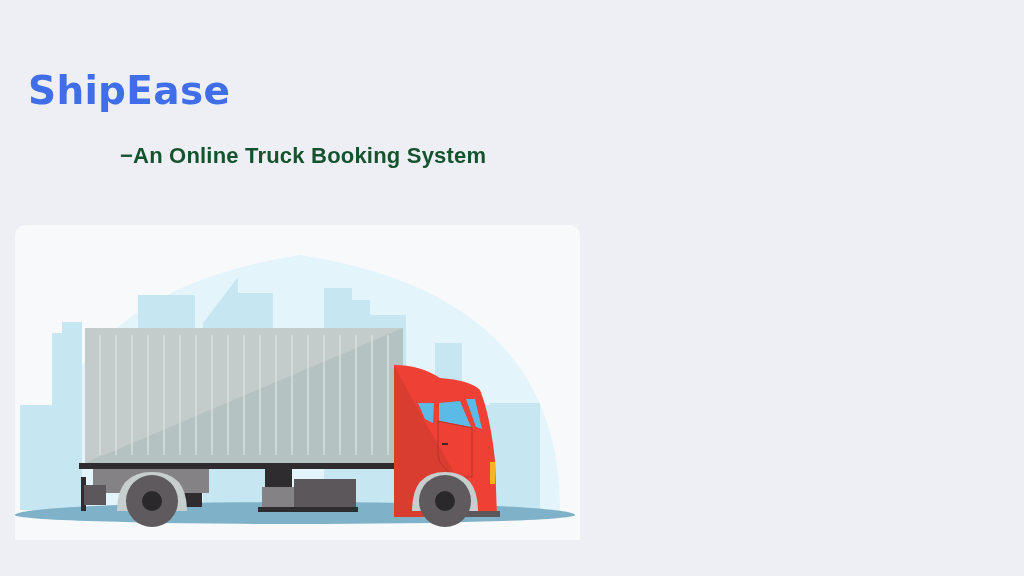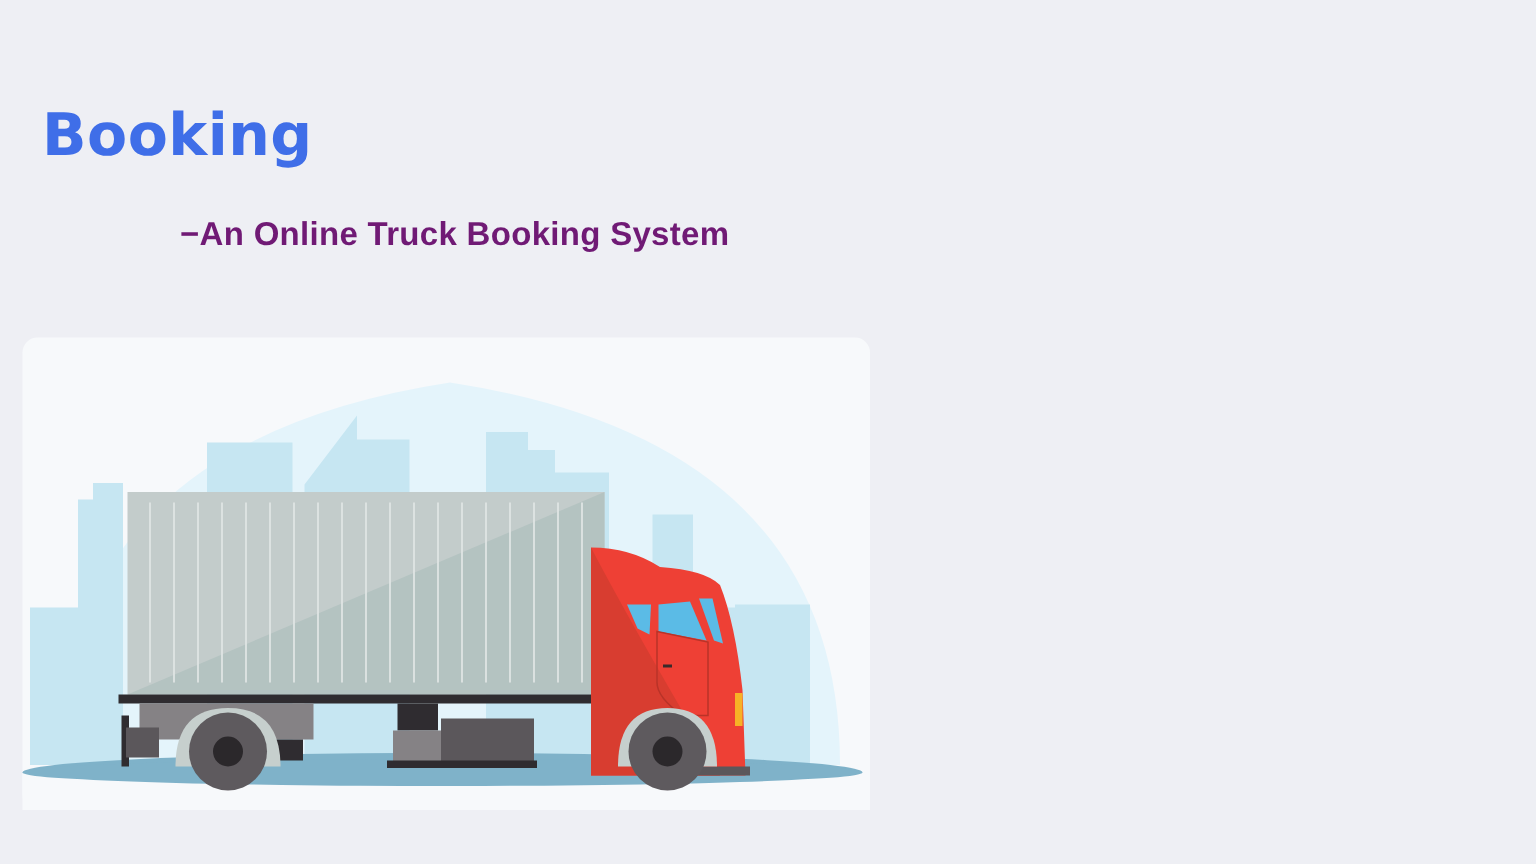--- a/index.html
+++ b/index.html
@@ -10,33 +10,33 @@
       position: relative;
     }
     .title {
       position: absolute; left: 28px; top: 68px;
       font-size: 39px; font-weight: bold; color: #3f6ee8;
       letter-spacing: 0.3px;
       font-family: "DejaVu Sans", sans-serif;
     }
     .subtitle {
       position: absolute; left: 120px; top: 143px;
-      font-size: 22px; font-weight: bold; color: #701a75;
+      font-size: 22px; font-weight: bold; color: #14532d;
       font-family: "Liberation Sans", sans-serif;
       letter-spacing: 0.2px;
     }
     .illustration {
       position: absolute; left: 0; top: 215px; width: 600px; height: 335px;
     }
   </style>
 </head>
 <body>
 
 <div>
-  <div class="title">Booking</div>
+  <div class="title">ShipEase</div>
   <div class="subtitle">−An Online Truck Booking System</div>
 
   <svg class="illustration" viewBox="0 0 600 335" xmlns="http://www.w3.org/2000/svg">
 
     <g>
       <rect x="15" y="10" width="565" height="315" fill="#f7f9fb" rx="10"></rect>
     </g>
 
     <g>
       <path d="M40 295 Q40 80 300 40 Q560 80 560 295 Z" fill="#e4f4fb"></path>

